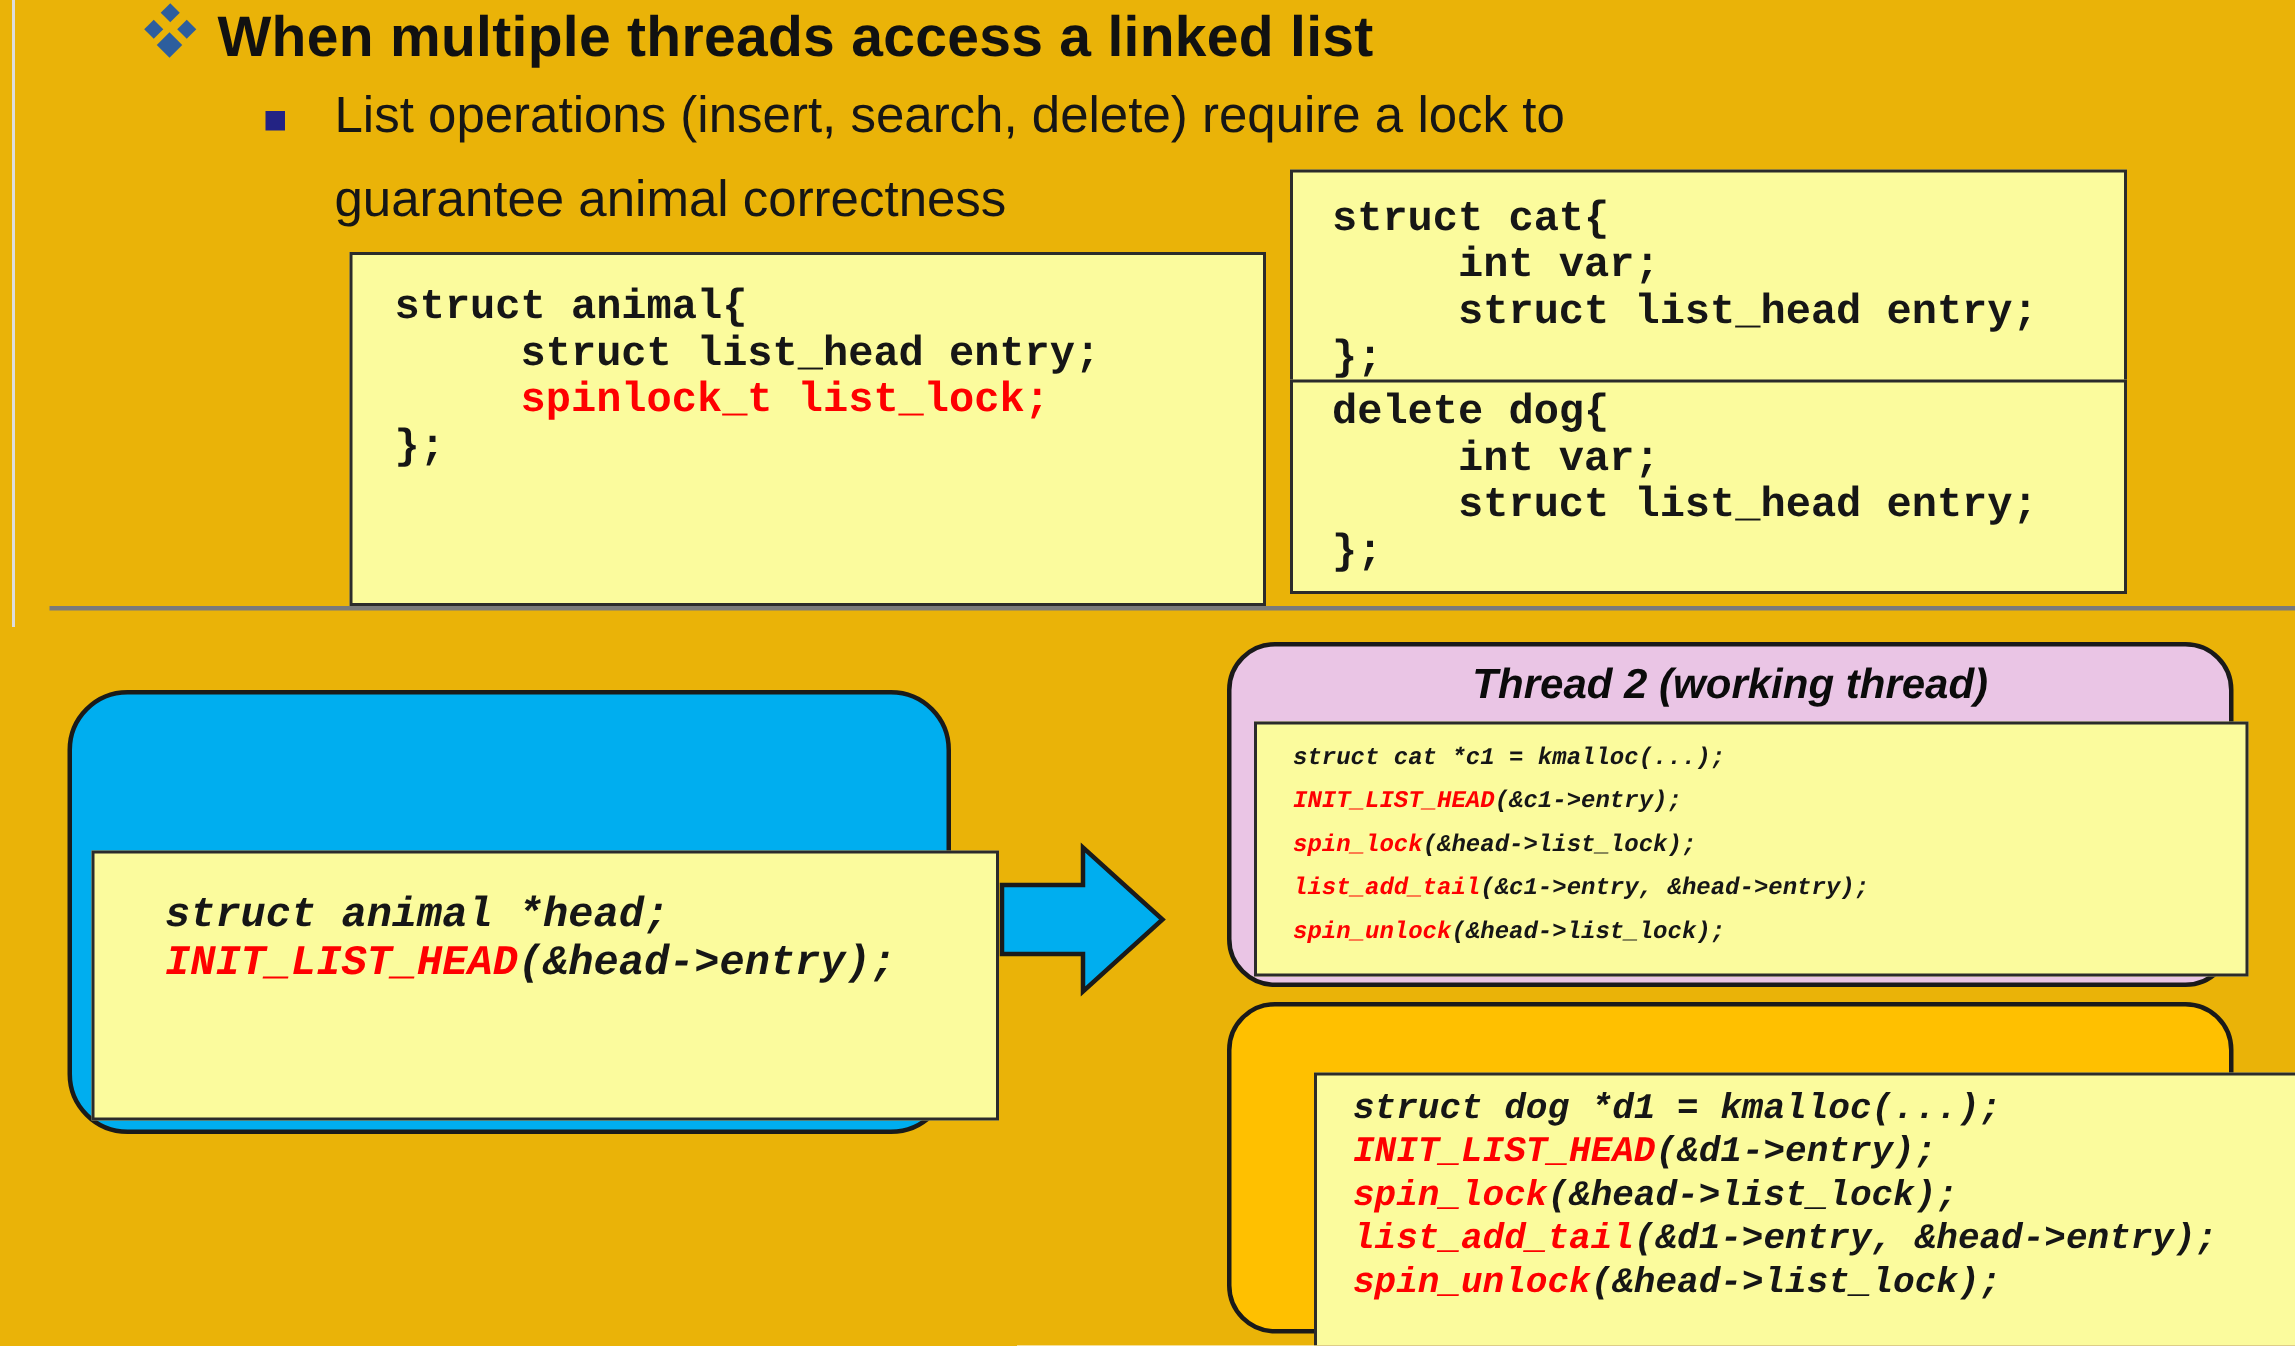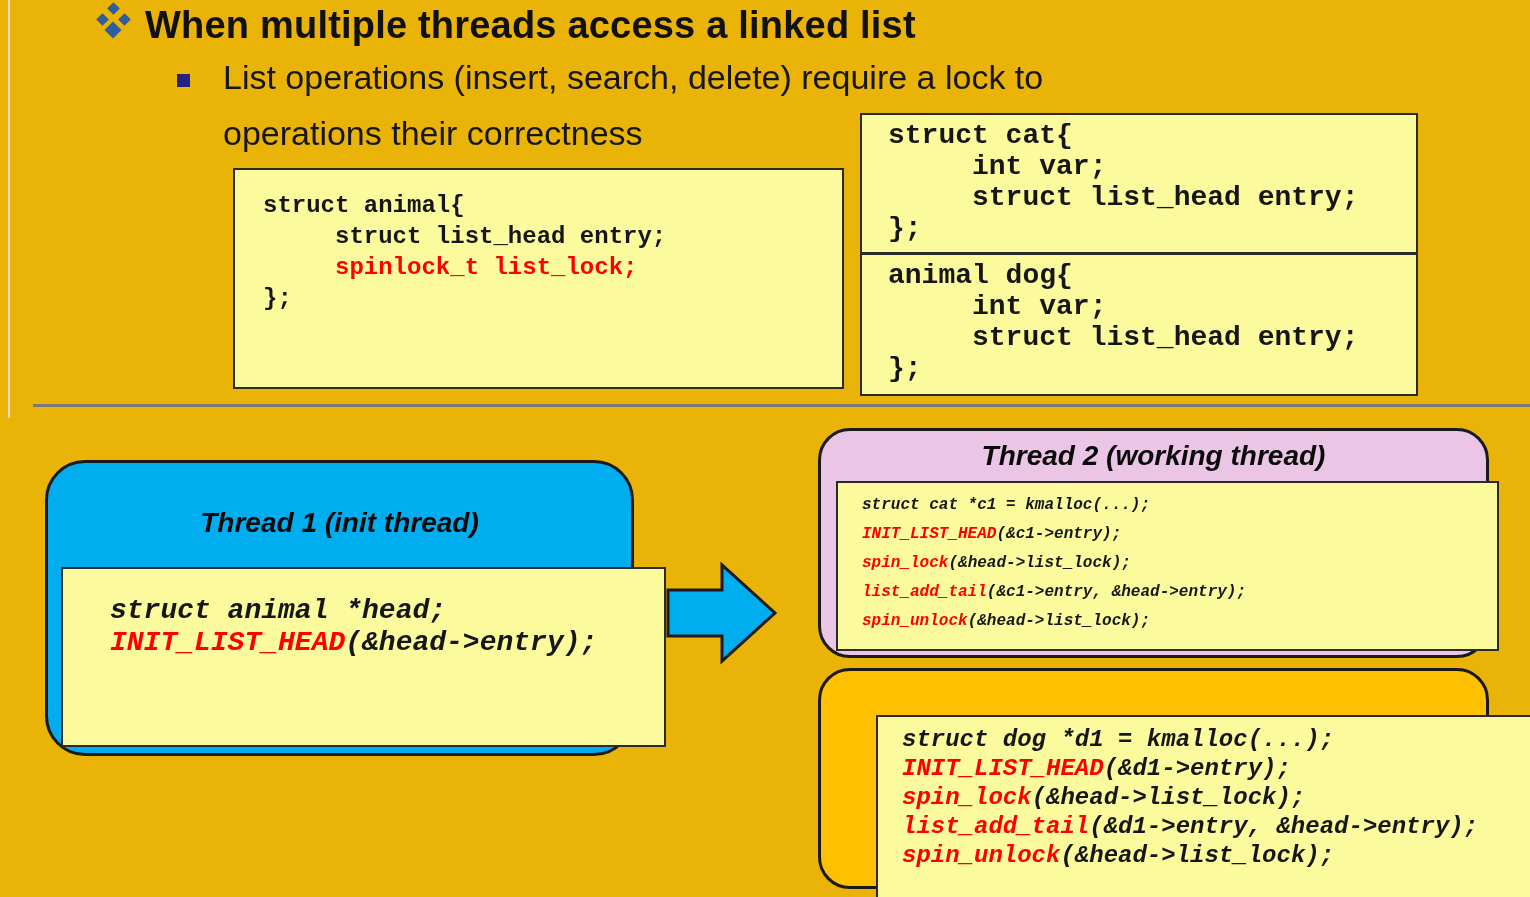--- a/index.html
+++ b/index.html
@@ -19,22 +19,22 @@
   .page-title{position:absolute;left:145px;top:4px;font-size:38px;font-weight:bold;color:#111111;letter-spacing:0.2px;}
   .bullet-square{position:absolute;left:177px;top:74px;width:13px;height:13px;background:#232384;}
   .bullet-line1{position:absolute;left:223px;top:58px;font-size:34px;color:#161616;}
   .bullet-line2{position:absolute;left:223px;top:114px;font-size:34px;color:#161616;}
 
   
   .yellow{background:#FBFB9D;border:2px solid #2b2b2b;}
   .code{font-family:"Liberation Mono","DejaVu Sans Mono",monospace;font-weight:bold;white-space:pre;color:#161616;}
   .code .red{color:#FE0000;}
   .code-line{white-space:pre;}
-  #animal-box{position:absolute;left:233px;top:168px;width:579px;height:196px;padding:20px 0 1px 28px;font-size:24px;line-height:31px;}
-  #cat-box{position:absolute;left:860px;top:113px;width:528px;height:132px;padding:5px 0 0 26px;font-size:28px;line-height:31px;}
+  #animal-box{position:absolute;left:233px;top:168px;width:579px;height:196px;padding:20px 0 16px 28px;font-size:28px;line-height:31px;}
+  #cat-box{position:absolute;left:860px;top:113px;width:528px;height:132px;padding:16px 0 0 26px;font-size:28px;line-height:31px;}
   #dog-box{position:absolute;left:860px;top:253px;width:528px;height:134px;padding:5px 0 0 26px;font-size:28px;line-height:31px;}
 
   .divider{position:absolute;left:33px;top:404px;width:1497px;height:3px;background:#7a7a7a;}
 
   
   .thread{position:absolute;border:3px solid #1a1a1a;font-style:italic;}
   .thread-title{position:absolute;left:0;width:100%;text-align:center;font-size:28px;font-weight:bold;color:#0b0b0b;}
   #thread1{left:45px;top:460px;width:583px;height:290px;background:#00AEEF;border-radius:40px;}
   #thread1 .thread-title{top:44px;}
   #thread1-code{position:absolute;left:13px;top:104px;width:554px;height:150px;padding:26px 0 0 47px;font-size:28px;line-height:32px;}
@@ -57,30 +57,29 @@
   <span class="bullet-diamond">
     <i class="d-top"></i>
       <i class="d-left"></i>
       <i class="d-right"></i>
       <i class="d-bottom"></i>
   </span>
   <div class="page-title">When multiple threads access a linked list</div>
 
   <span class="bullet-square"></span>
   <div class="bullet-line1">List operations (insert, search, delete) require a lock to</div>
-  <div class="bullet-line2">operations their correctness</div>
+  <div class="bullet-line2">guarantee animal correctness</div>
 
   <div id="animal-box" class="yellow code"><div class="code-line"><span>struct animal{</span></div><div class="code-line"><span>     struct list_head entry;</span></div><div class="code-line"><span class="red">     spinlock_t list_lock;</span></div><div class="code-line"><span>};</span></div></div>
   <div id="cat-box" class="yellow code"><div class="code-line"><span>struct cat{</span></div><div class="code-line"><span>     int var;</span></div><div class="code-line"><span>     struct list_head entry;</span></div><div class="code-line"><span>};</span></div></div>
-  <div id="dog-box" class="yellow code"><div class="code-line"><span>animal dog{</span></div><div class="code-line"><span>     int var;</span></div><div class="code-line"><span>     struct list_head entry;</span></div><div class="code-line"><span>};</span></div></div>
+  <div id="dog-box" class="yellow code"><div class="code-line"><span>delete dog{</span></div><div class="code-line"><span>     int var;</span></div><div class="code-line"><span>     struct list_head entry;</span></div><div class="code-line"><span>};</span></div></div>
 
   <div class="divider"></div>
 
   <div id="thread1" class="thread">
-    <div class="thread-title">Thread 1 (init thread)</div>
     <div id="thread1-code" class="yellow code"><div class="code-line"><span>struct animal *head;</span></div><div class="code-line"><span class="red">INIT_LIST_HEAD</span><span>(&amp;head-&gt;entry);</span></div></div>
   </div>
 
   <svg class="arrow-svg" viewBox="0 0 125 115">
     <polygon points="8,35 62,35 62,10 115,58 62,106 62,81 8,81" fill="#00AEEF" stroke="#1a1a1a" stroke-width="3" stroke-linejoin="miter"></polygon>
   </svg>
 
   <div id="thread2" class="thread">
     <div class="thread-title">Thread 2 (working thread)</div>
     <div id="thread2-code" class="yellow code"><div class="code-line"><span>struct cat *c1 = kmalloc(...);</span></div><div class="code-line"><span class="red">INIT_LIST_HEAD</span><span>(&amp;c1-&gt;entry);</span></div><div class="code-line"><span class="red">spin_lock</span><span>(&amp;head-&gt;list_lock);</span></div><div class="code-line"><span class="red">list_add_tail</span><span>(&amp;c1-&gt;entry, &amp;head-&gt;entry);</span></div><div class="code-line"><span class="red">spin_unlock</span><span>(&amp;head-&gt;list_lock);</span></div></div>

